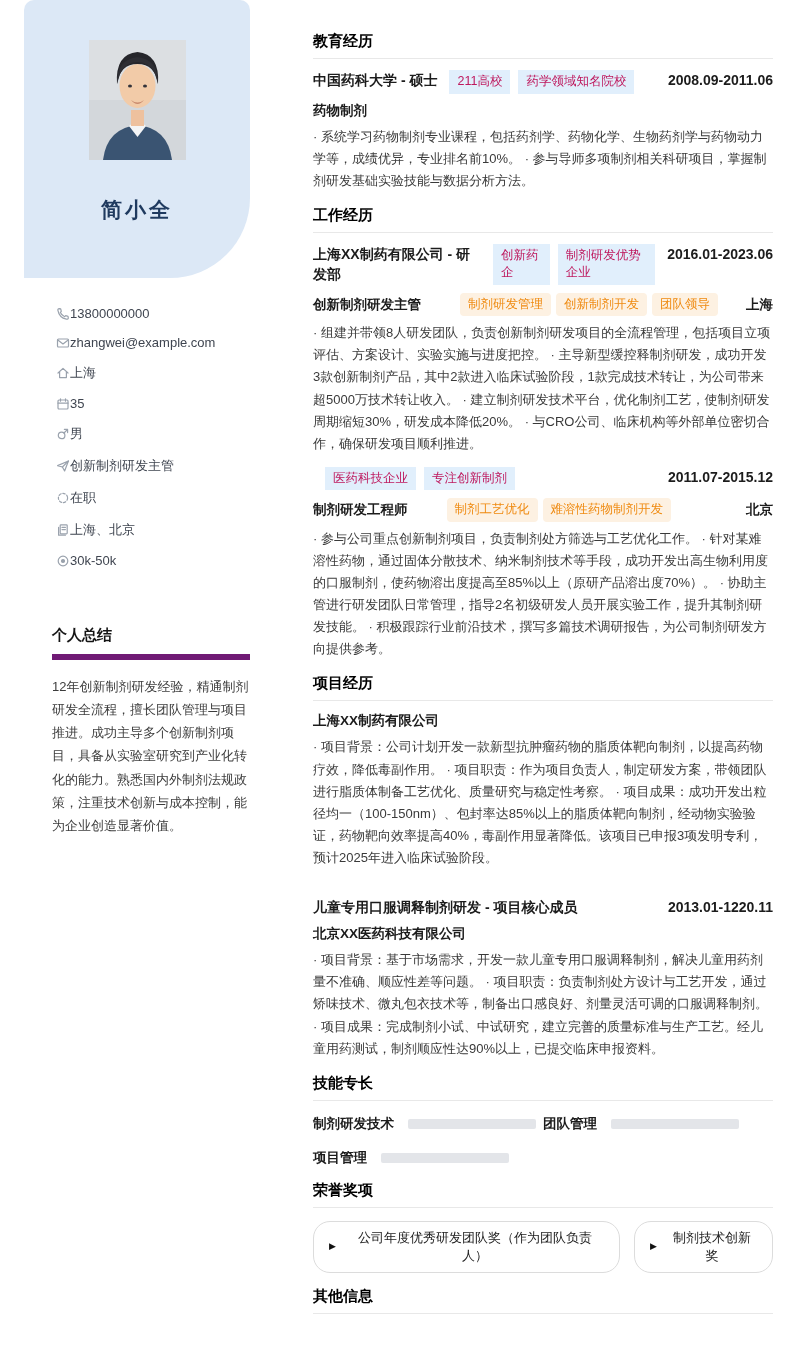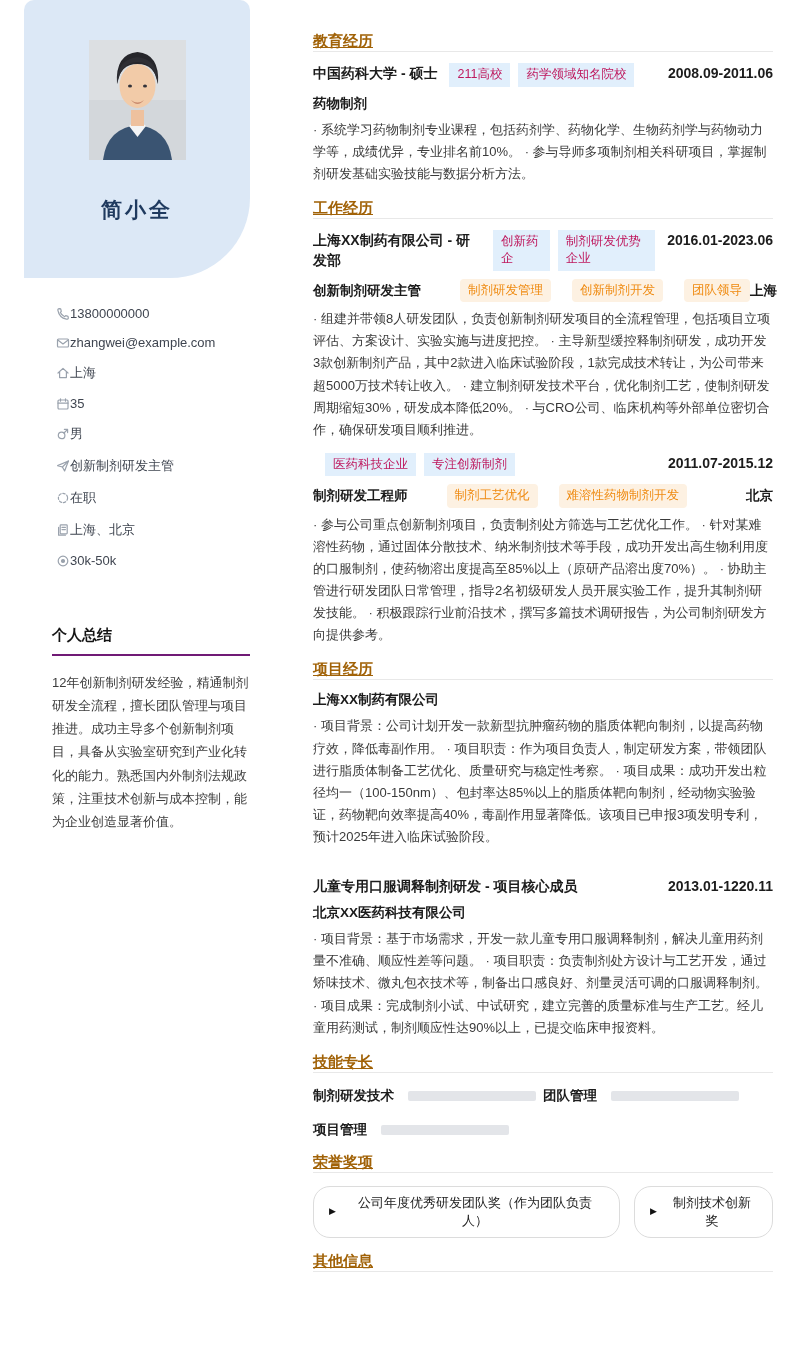--- a/index.html
+++ b/index.html
@@ -15,47 +15,47 @@
 
   .contact { margin:28px 0 0 32px; }
   .contact-item { display:flex; align-items:center; margin-bottom:14px;
     font-size:13px; color:#3f4550; }
   .cicon { width:14px; height:14px; flex:0 0 14px; display:block; }
   .cicon svg { display:block; width:14px; height:14px; stroke:#9aa2ad; fill:none;
     stroke-width:1.2; stroke-linecap:round; stroke-linejoin:round; }
 
   .summary { margin:58px 0 0 28px; width:198px; }
   .summary-title { font-size:15px; font-weight:bold; color:#141414; padding-bottom:9px;
-    border-bottom:2px solid #701a75; margin-bottom:15px; }
+    border-bottom:6px solid #701a75; margin-bottom:15px; }
   .summary-text { font-size:13px; color:#3c3c3c; line-height:1.78; }
 
   
   .main { position:absolute; left:313px; top:32px; width:460px; }
   .section { margin-bottom:14px; }
-  .sec-title { font-size:15px; font-weight:bold; color:#a16207; 
-    border-bottom:1px solid #e8e8e8; margin-bottom:11px;text-decoration:underline; }
+  .sec-title { font-size:15px; font-weight:bold; color:#000000; padding-bottom:7px;
+    border-bottom:1px solid #e8e8e8; margin-bottom:11px; }
 
   .entry-head { display:flex; align-items:flex-start; }
   .entry-name { font-size:14px; font-weight:bold; color:#1c1c1c; line-height:1.45; }
   .date { margin-left:auto; font-weight:bold; font-size:14px; white-space:nowrap;
     color:#1c1c1c; line-height:1.45; }
   .tags { display:flex; gap:8px; margin:0 12px; min-width:0; }
   .tag-blue { background:#e1effc; color:#be185d; font-size:12.5px; padding:3px 8px;
     border-radius:0; line-height:1.4; min-width:0; }
   .edu-head .entry-name { white-space:nowrap; }
   .edu-head .tag-blue { white-space:nowrap; }
   .job-head .entry-name { flex:0 0 168px; }
   .job-head .tags { flex:1 1 auto; }
 
   .major { font-size:13.5px; font-weight:bold; color:#1c1c1c; margin-top:8px; }
   .desc { font-size:13px; color:#3a3a3a; line-height:1.7; margin-top:6px; }
 
   .pos-row { display:flex; align-items:center; margin-top:8px; }
   .pos-name { font-size:13.5px; font-weight:bold; white-space:nowrap; color:#1c1c1c; }
-  .pos-tags { display:flex; gap:21px; margin-left:12px;padding-left:27px; }
+  .pos-tags { display:flex; gap:5px; margin-left:12px;padding-left:27px; }
   .tag-orange { background:#fdf1e2; color:#ef8a10; font-size:12.5px; padding:3px 8px;
     border-radius:4px; white-space:nowrap; line-height:1.4; }
   .loc { margin-left:auto; font-size:13.5px; font-weight:bold; white-space:nowrap; color:#1c1c1c; }
 
   .job2 { margin-top:12px; }
   .proj { margin-top:0; }
   .proj + .proj { margin-top:28px; }
   .proj-company { font-size:13.5px; font-weight:bold; color:#1c1c1c; margin-top:8px; }
 
   .skills-grid { display:grid; grid-template-columns:230px 1fr; row-gap:16px; margin-top:14px; }

